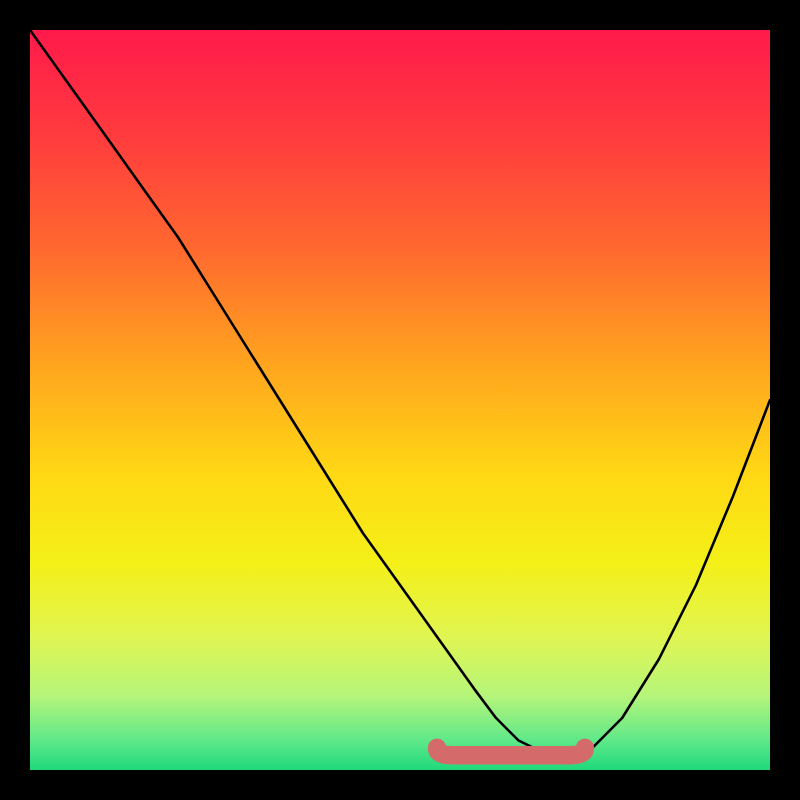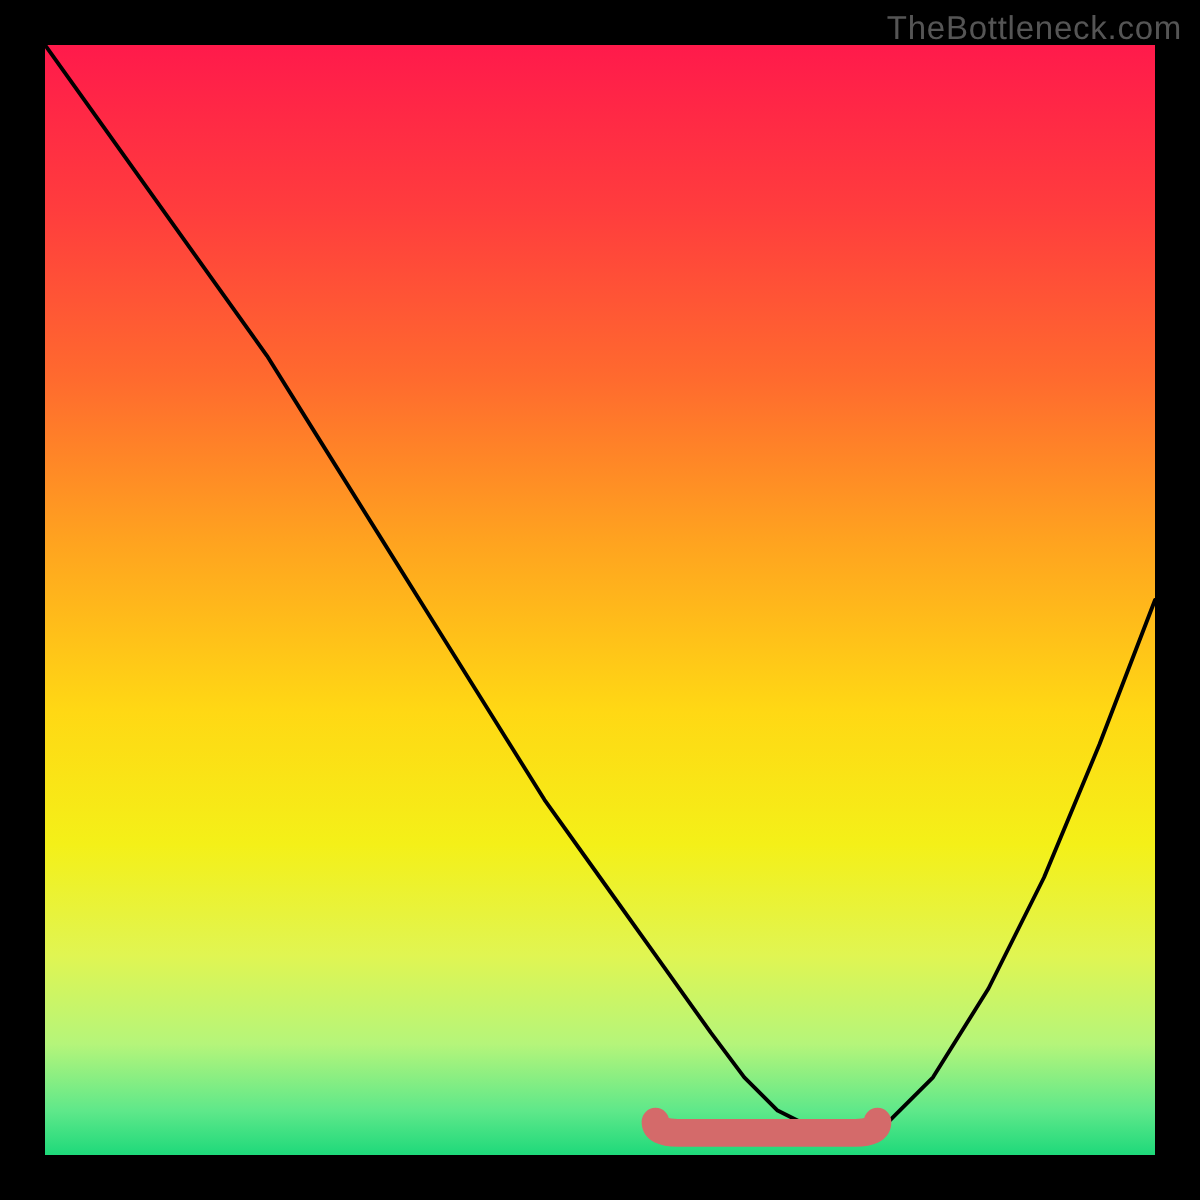--- a/index.html
+++ b/index.html
@@ -42,21 +42,20 @@
     width: 100%;
     height: 100%;
     pointer-events: none;
   }
 </style>
 </head>
 <body>
 
 <div class="frame">
 
-  <div class="watermark">TheBottleneck.com</div>
 
   <div class="plot-area">
 
     <svg class="gradient-bg" viewBox="0 0 100 100" preserveAspectRatio="none">
       <defs>
         <linearGradient id="bg-grad" x1="0" y1="0" x2="0" y2="1">
             <stop offset="0%" stop-color="#ff1a4b"></stop>
             <stop offset="15%" stop-color="#ff3d3d"></stop>
             <stop offset="30%" stop-color="#ff6a2e"></stop>
             <stop offset="45%" stop-color="#ffa41f"></stop>

